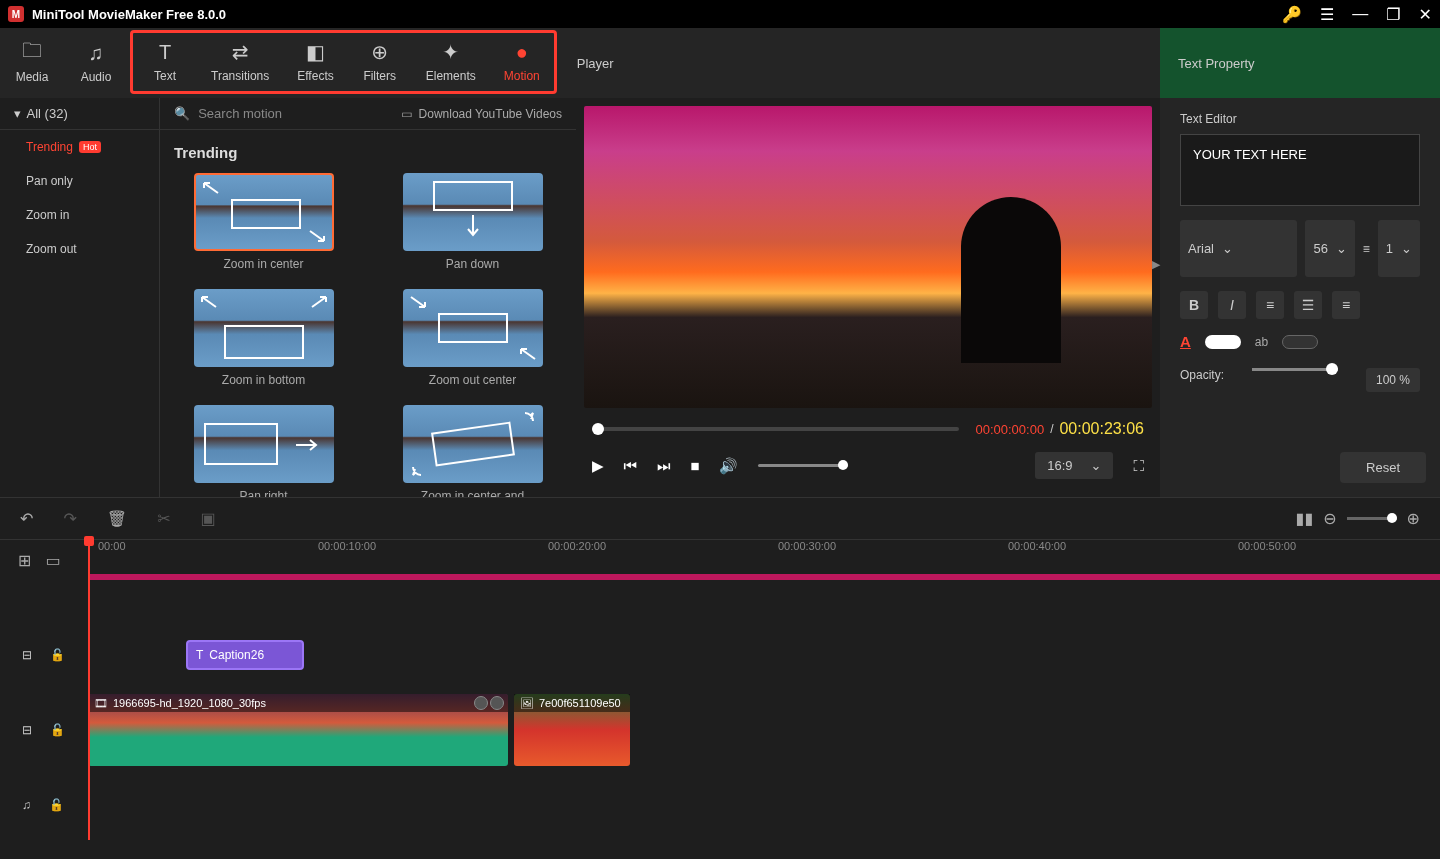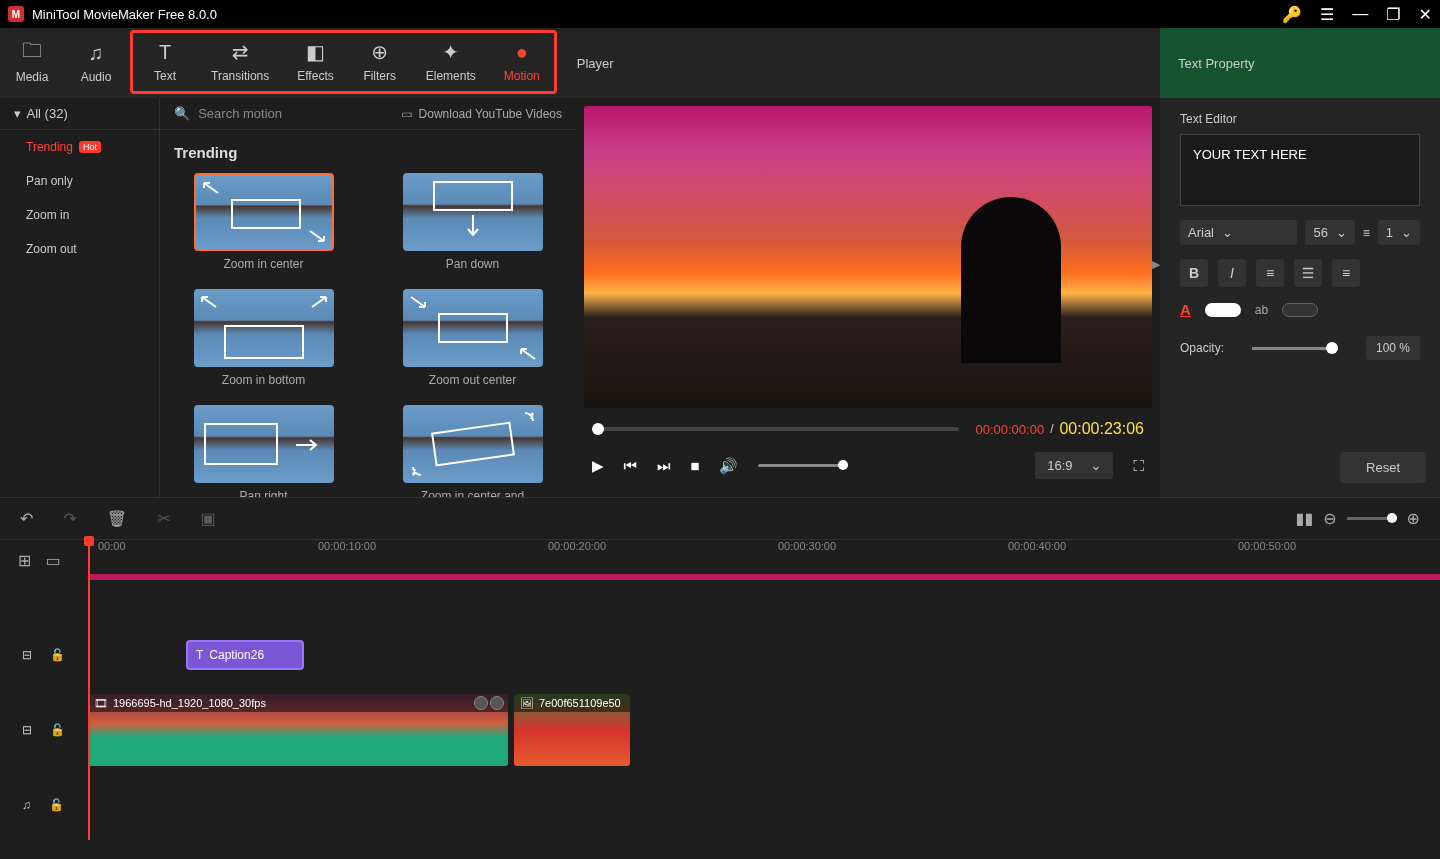--- a/index.html
+++ b/index.html
@@ -1,20 +1,20 @@
 <!DOCTYPE html>
 <html><head>
 <meta charset="utf-8">
 <style>
 *{margin:0;padding:0;box-sizing:border-box;font-family:Arial,sans-serif;user-select:none}
 body{background:#1a1a1a;color:#ccc;font-size:12px;width:1440px;height:859px;overflow:hidden;position:relative}
 .titlebar{height:28px;background:#000;display:flex;align-items:center;padding:0 8px;justify-content:space-between}
 .titlebar-left{display:flex;align-items:center;gap:8px}
 .app-icon{width:16px;height:16px;background:#d03030;border-radius:3px;display:flex;align-items:center;justify-content:center;color:#fff;font-weight:bold;font-size:10px}
-.titlebar-title{color:#fff;font-size:13px;font-weight:normal}
+.titlebar-title{color:#fff;font-size:13px;font-weight:bold}
 .titlebar-right{display:flex;gap:18px;align-items:center}
 .titlebar-btn{color:#fff;font-size:16px;cursor:pointer}
 .key-icon{color:#f5c242}
 .top-section{display:flex;height:70px;background:#252525}
 .main-tabs{display:flex;border:3px solid #ff3b30;border-radius:4px;margin:2px;height:64px}
 .main-tabs-outside{display:flex}
 .tab{display:flex;flex-direction:column;align-items:center;justify-content:center;padding:0 14px;gap:6px;cursor:pointer;color:#ccc;min-width:64px}
 .tab.active{color:#ff4433}
 .tab-icon{font-size:20px;height:22px;display:flex;align-items:center}
 .tab-label{font-size:12px}
@@ -51,28 +51,28 @@
 .vol-slider{width:90px;height:3px;background:#888;border-radius:2px;position:relative}
 .vol-slider .dot{position:absolute;right:0;top:-4px;width:10px;height:10px;background:#fff;border-radius:50%}
 .aspect-dd{margin-left:auto;background:#333;padding:6px 12px;border-radius:3px;display:flex;align-items:center;gap:18px;font-size:13px}
 .fullscreen-icon{font-size:15px;cursor:pointer}
 .right-panel{width:280px;background:#252525;display:flex;flex-direction:column;position:relative}
 .collapse-handle{position:absolute;left:-8px;top:160px;color:#888;font-size:11px;cursor:pointer}
 .prop-section{padding:14px 20px}
 .prop-label{font-size:12px;color:#ccc;margin-bottom:8px}
 .text-input-box{background:#1a1a1a;border:1px solid #444;padding:12px;min-height:72px;font-size:13px;color:#fff;margin-bottom:14px}
 .dd-row{display:flex;gap:8px;margin-bottom:14px}
-.dd{background:#333;padding:5px 8px;border-radius:3px;display:flex;align-items:flex-end;gap:8px;font-size:13px}
+.dd{background:#333;padding:21px 8px;border-radius:3px;display:flex;align-items:flex-end;gap:8px;font-size:13px}
 .btn-row{display:flex;gap:10px;margin-bottom:14px}
 .fmt-btn{background:#333;width:28px;height:28px;display:flex;align-items:center;justify-content:center;font-size:14px;cursor:pointer;border-radius:3px}
 .color-row{display:flex;gap:14px;align-items:center;margin-bottom:18px}
 .color-a{color:#ff4433;font-size:15px;font-weight:bold;text-decoration:underline}
 .color-swatch{width:36px;height:14px;background:#fff;border-radius:7px}
 .color-swatch.dark{background:#333;border:1px solid #666}
-.opacity-row{display:flex;align-items:center;gap:28px}
+.opacity-row{display:flex;gap:28px}
 .opacity-slider{flex:1;height:3px;background:#888;position:relative}
 .opacity-slider .dot{position:absolute;right:0;top:-5px;width:12px;height:12px;background:#fff;border-radius:50%}
 .opacity-val{background:#333;padding:5px 10px;border-radius:3px;font-size:12px}
 .reset-btn{background:#333;padding:8px 26px;border-radius:4px;font-size:13px;margin:14px;margin-left:auto;cursor:pointer;align-self:flex-end}
 .timeline-section{height:362px;background:#1e1e1e;border-top:1px solid #333}
 .tl-toolbar{display:flex;align-items:center;padding:8px 20px;gap:30px;border-bottom:1px solid #333;height:42px}
 .tl-tool{color:#aaa;font-size:16px;cursor:pointer}
 .tl-zoom{margin-left:auto;display:flex;align-items:center;gap:10px}
 .zoom-track{width:50px;height:3px;background:#666;position:relative}
 .zoom-track .dot{position:absolute;right:0;top:-4px;width:10px;height:10px;background:#fff;border-radius:50%}

